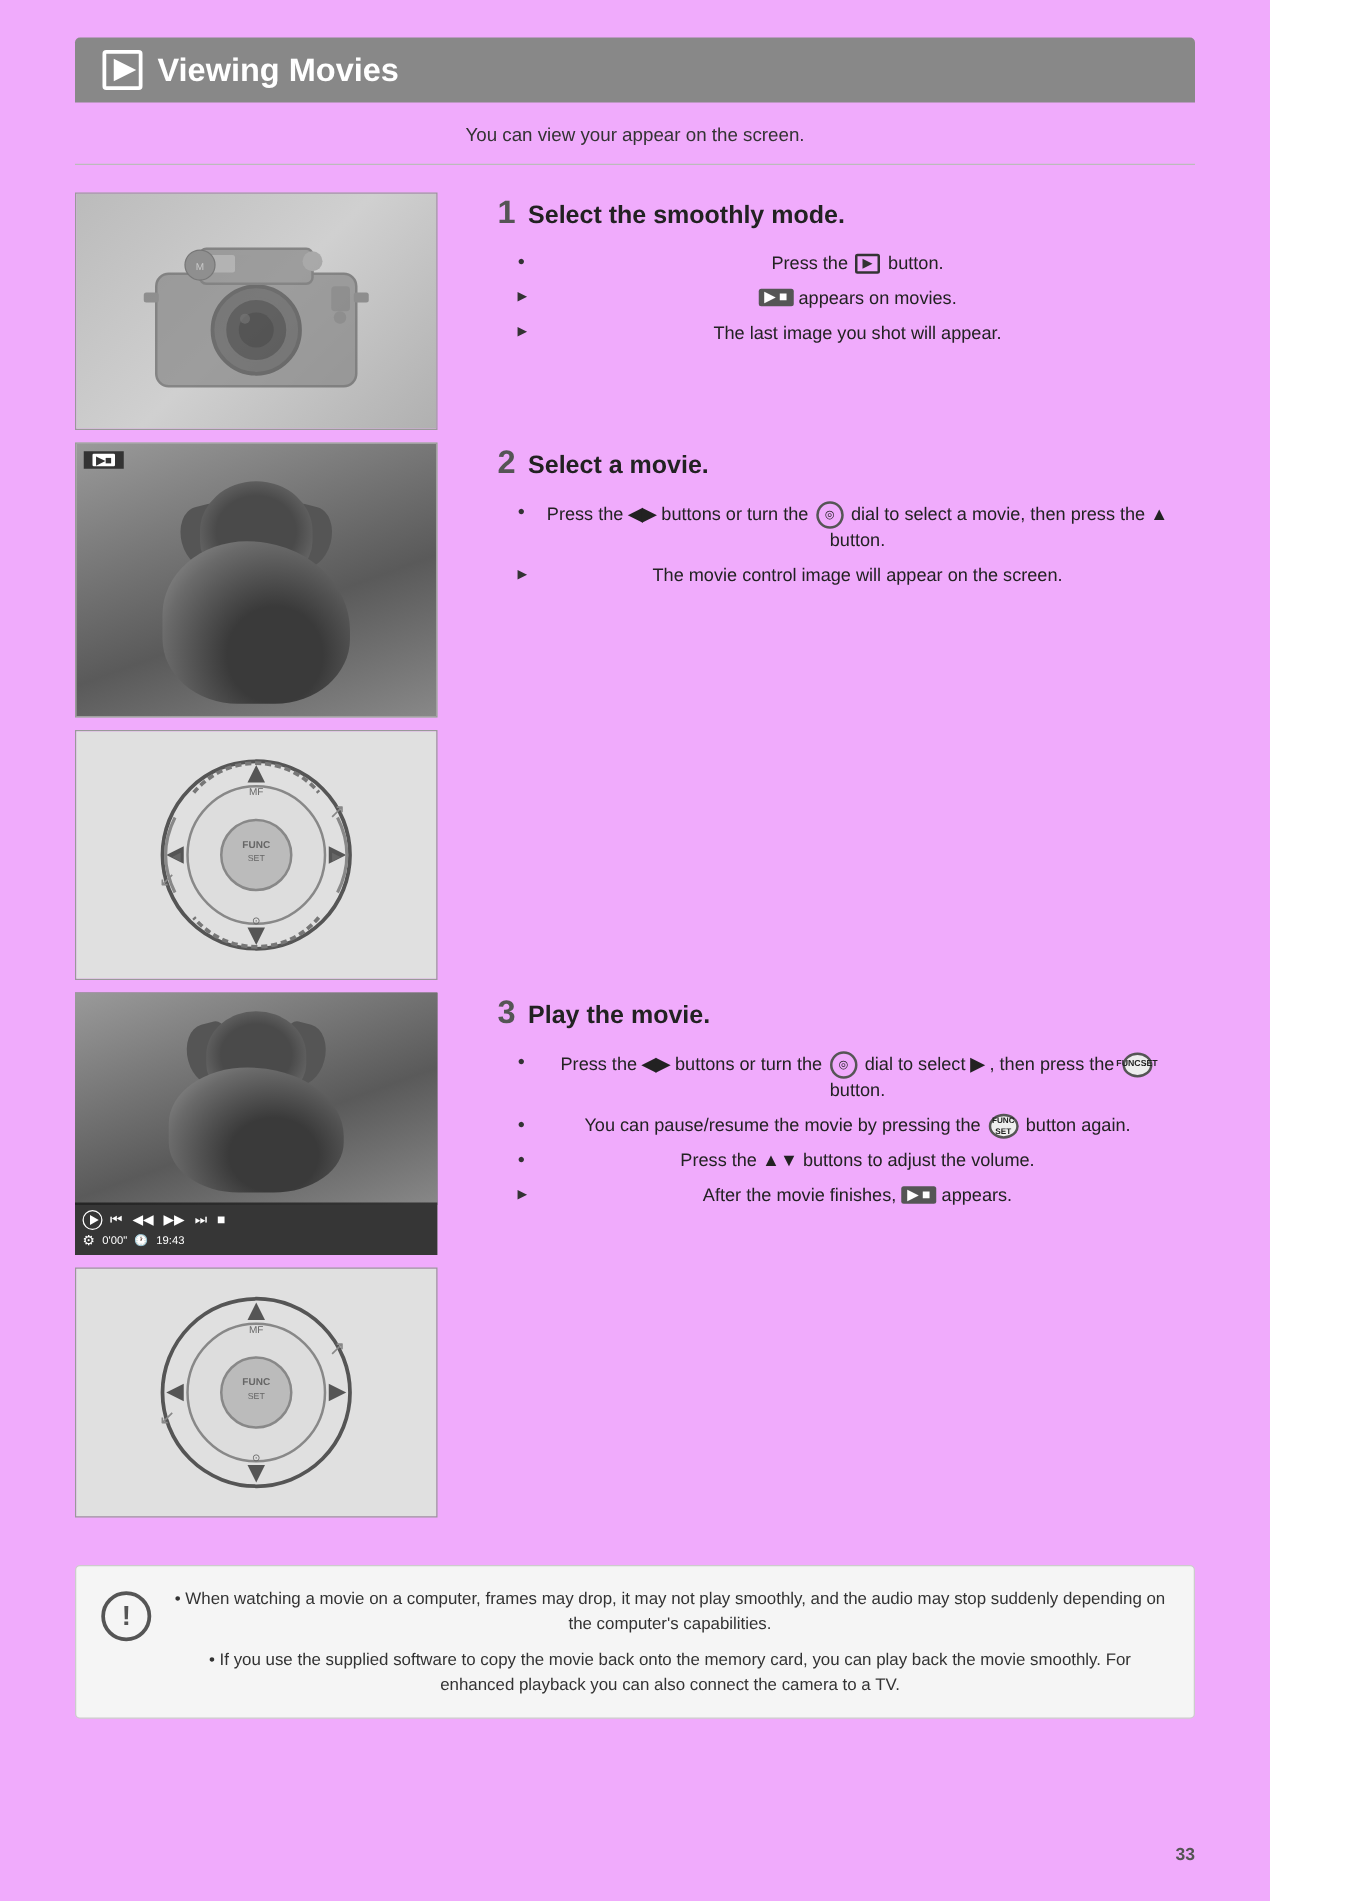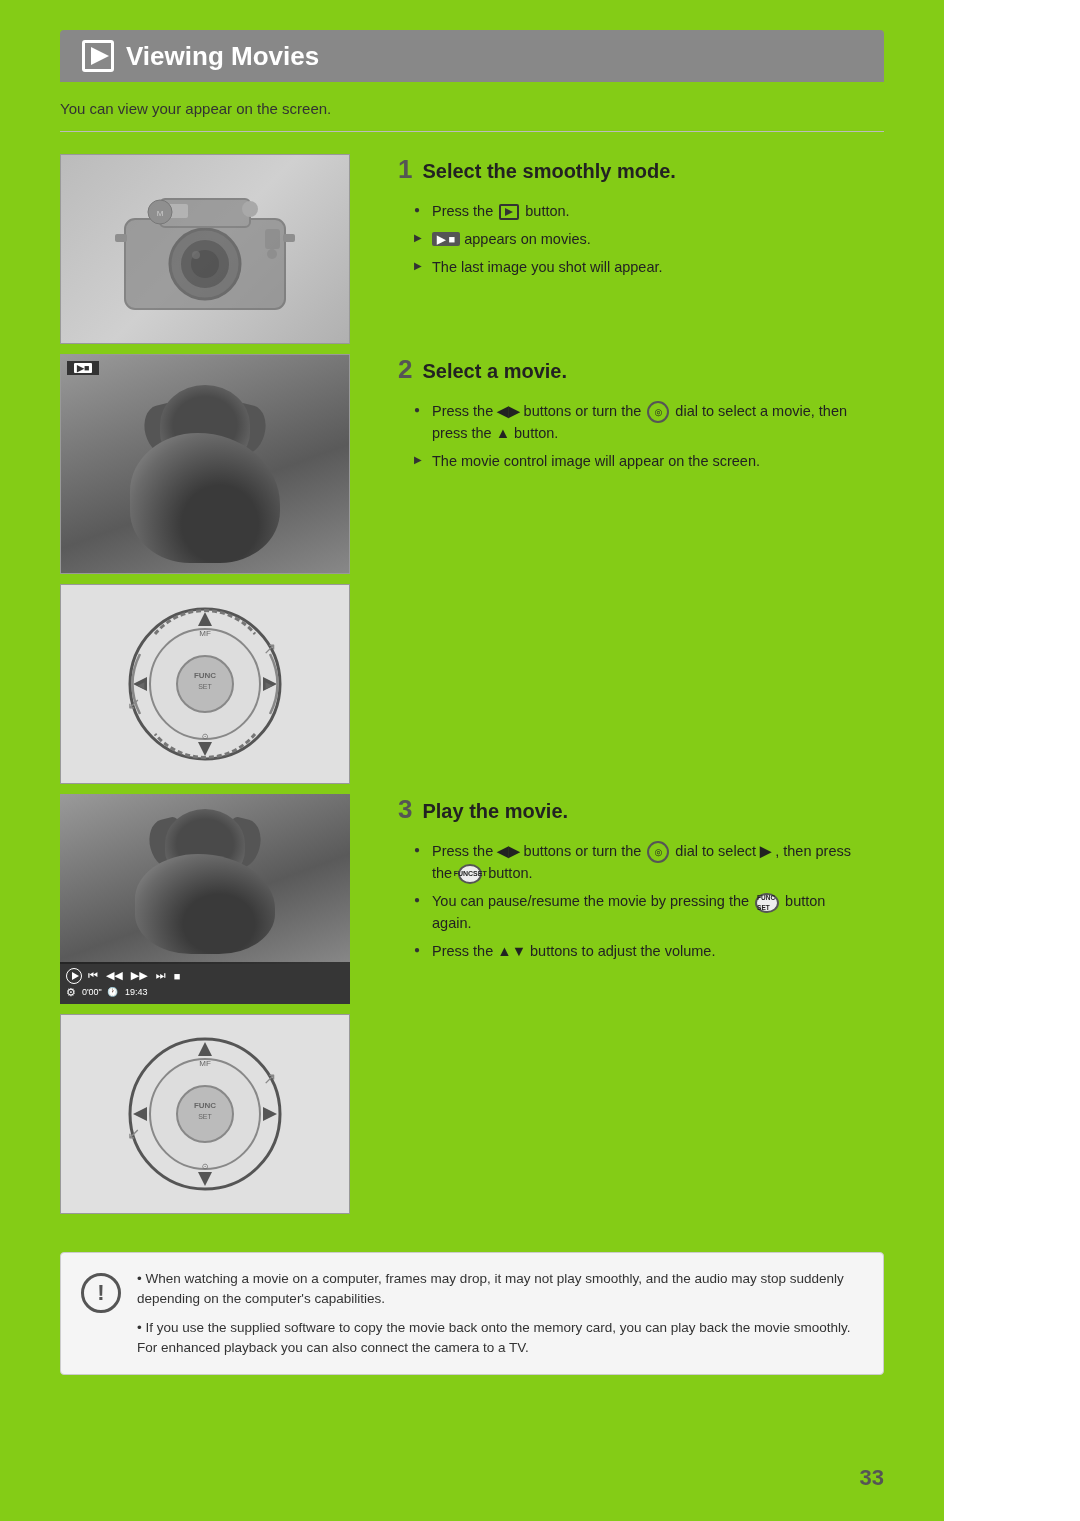--- a/index.html
+++ b/index.html
@@ -7,25 +7,26 @@
       font-family: Arial, Helvetica, sans-serif;
       font-size: 14px;
       background: #fff;
       color: #222;
       width: 1080px;
       min-height: 1521px;
       padding: 0;
     }
 
     .page {
-      width: 944px;
+      width: 1016px;
       min-height: 1521px;
-      background: #84cc16;
+      background: #f0abfc;
       padding: 30px 60px 40px 60px;
       position: relative;
+      text-align: center;
     }
 
     
     .page-header {
       background: #888;
       color: #fff;
       font-size: 26px;
       font-weight: bold;
       padding: 10px 22px;
       display: flex;
@@ -264,21 +265,21 @@
     }
     .note-content p:last-child {
       margin-bottom: 0;
     }
 
     
     .page-number {
       position: absolute;
       bottom: 30px;
       right: 60px;
-      font-size: 22px;
+      font-size: 14px;
       font-weight: bold;
       color: #555;
     }
 
     
     .movie-screen {
       width: 290px;
       height: 210px;
       background: #888;
       position: relative;
@@ -588,20 +589,25 @@
             button.
           </li>
           <li class="circle">
             You can pause/resume the movie by pressing the
             <span class="func-icon" style="font-size:6.5px;">FUNC SET</span>
             button again.
           </li>
           <li class="circle">
             Press the <strong>▲▼</strong> buttons to adjust the volume.
           </li>
+          <li class="arrow">
+            After the movie finishes,
+            <span style="background:#555;color:#fff;padding:1px 5px;font-size:11px;font-weight:bold;border-radius:2px;vertical-align:middle;">▶ ■</span>
+            appears.
+          </li>
         </ul>
       </div>
     </div>
 
     <div class="step-row">
       <div class="images-col">
         <div class="img-placeholder img-dial2">
           <div class="dial-svg-container">
             <svg width="200" height="180" viewBox="0 0 200 180">
 

